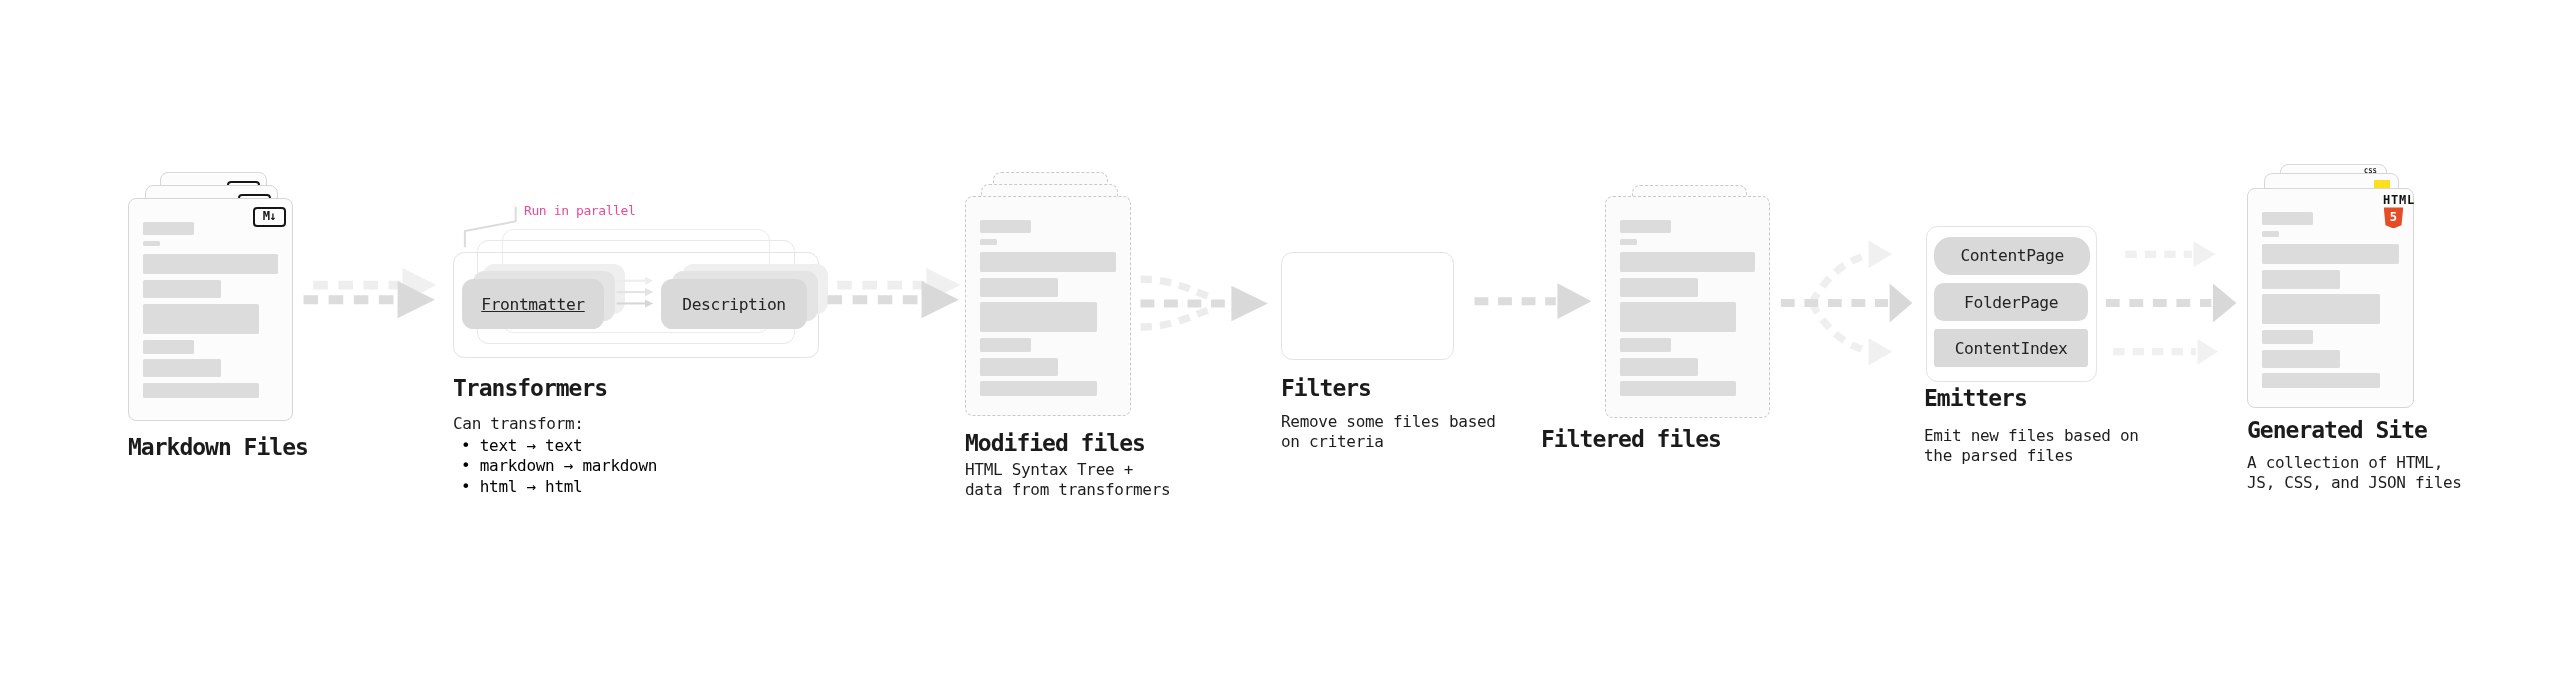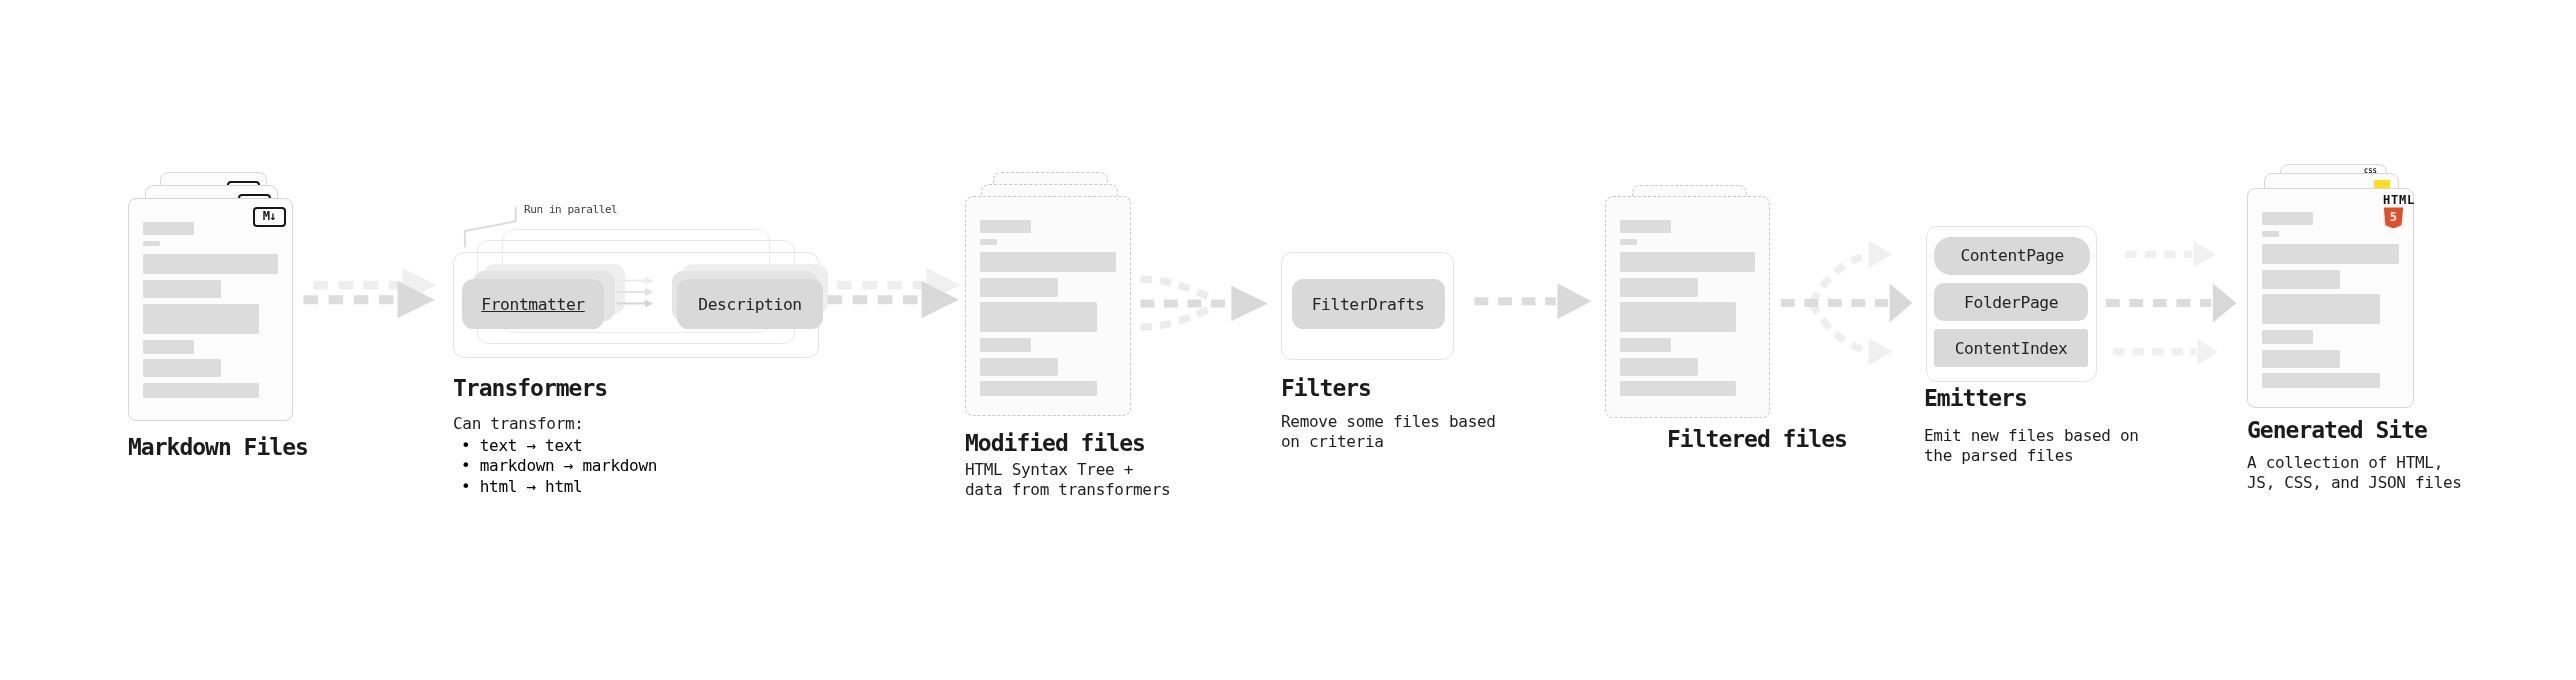--- a/index.html
+++ b/index.html
@@ -79,21 +79,21 @@
   .title {
     position: absolute; font-size: 23px; font-weight: 600;
     color: #1b1b1b; letter-spacing: -1px; white-space: nowrap;
   }
   .desc {
     position: absolute; font-size: 16px; color: #1e1e1e;
     letter-spacing: -0.3px; line-height: 19.5px; white-space: nowrap;
   }
   .bullets { position: absolute; font-size: 16px; color: #000000; letter-spacing: -0.3px; }
   .bullets > div { line-height: 20.3px; padding-left: 8.1px; white-space: nowrap; }
-  .annotation { position: absolute; font-size: 11px; color: #404040; letter-spacing: -0.4px; white-space: nowrap; }
+  .annotation { position: absolute; font-size: 13px; color: #ec4899; letter-spacing: -0.4px; white-space: nowrap; }
 
   svg { position: absolute; overflow: visible; display: block; }
 </style>
 </head>
 <body>
 
 <div class="canvas">
 
   <div class="abs" style="left:128px; top:172px; width:179px; height:252px;">
     <div class="stack-card" style="left:32px; top:0; width:107px; height:221px;">
@@ -134,21 +134,21 @@
     <div class="panel" style="left:49px; top:0; width:268px; height:104px; border-color:#ebebeb;"></div>
     <div class="panel" style="left:24.4px; top:11.4px; width:318px; height:104px; border-color:#e7e7e7;"></div>
     <div class="panel" style="left:0; top:23px; width:366px; height:106px;"></div>
 
     <div class="node ghost2" style="left:30px; top:35px; width:142px; height:50px;"></div>
     <div class="node ghost1" style="left:19.5px; top:42px; width:142px; height:50px;"></div>
     <div class="node" style="left:9px; top:50px; width:142px; height:50px;text-decoration:underline;">Frontmatter</div>
 
     <div class="node ghost2" style="left:229px; top:35px; width:146px; height:50px;"></div>
     <div class="node ghost1" style="left:219px; top:42px; width:146px; height:50px;"></div>
-    <div class="node" style="left:224px; top:50px; width:146px; height:50px;">Description</div>
+    <div class="node" style="left:208px; top:50px; width:146px; height:50px;">Description</div>
 
     <svg style="left:161px; top:46px;" width="49" height="39" viewBox="0 0 60 48">
       <line x1="3" y1="7" x2="38" y2="7" stroke="#ededed" stroke-width="2.5"></line>
       <polygon points="38,2 38,12 48,7" fill="#ededed"></polygon>
       <line x1="3" y1="21" x2="38" y2="21" stroke="#e3e3e3" stroke-width="2.5"></line>
       <polygon points="38,16 38,26 48,21" fill="#e3e3e3"></polygon>
       <line x1="3" y1="35" x2="38" y2="35" stroke="#d6d6d6" stroke-width="2.5"></line>
       <polygon points="38,30 38,40 48,35" fill="#d6d6d6"></polygon>
     </svg>
   </div>
@@ -191,21 +191,20 @@
 
   <svg style="left:1134px; top:267px;" width="142" height="73" viewBox="0 0 175 90">
     <path d="M 8 15 C 50 15, 72 30, 100 39" fill="none" stroke="#ececec" stroke-width="9" stroke-dasharray="14 10"></path>
     <path d="M 8 74 C 50 74, 72 59, 100 50" fill="none" stroke="#ececec" stroke-width="9" stroke-dasharray="14 10"></path>
     <line x1="8" y1="45" x2="118" y2="45" stroke="#dcdcdc" stroke-width="10" stroke-dasharray="17 12"></line>
     <polygon points="120,23 120,67 165,45" fill="#d9d9d9"></polygon>
   </svg>
 
   <div class="abs" style="left:1281px; top:252px; width:173px; height:108px;">
     <div class="panel filled" style="left:0; top:0; width:173px; height:108px;"></div>
-    <div class="node" style="left:10.6px; top:27px; width:153px; height:50px;">FilterDrafts</div>
   </div>
   <div class="title" style="left:1281px; top:375px;">Filters</div>
   <div class="desc" style="left:1281px; top:412px;">
     <div>Remove some files based</div>
     <div>on criteria</div>
   </div>
 
   <svg style="left:1468px; top:276px;" width="126" height="52" viewBox="0 0 155 64">
     <line x1="8" y1="31" x2="108" y2="31" stroke="#dcdcdc" stroke-width="10" stroke-dasharray="17 12"></line>
     <polygon points="110,9 110,53 152,31" fill="#d9d9d9"></polygon>
@@ -219,21 +218,21 @@
         <div class="bar"></div>
         <div class="bar"></div>
         <div class="bar"></div>
         <div class="bar"></div>
         <div class="bar"></div>
         <div class="bar"></div>
         <div class="bar"></div>
       </div>
     </div>
   </div>
-  <div class="title" style="left:1667px; top:426px;">Filtered files</div>
+  <div class="title" style="left:1541px; top:426px;">Filtered files</div>
 
   <svg style="left:1776px; top:238px;" width="142" height="130" viewBox="0 0 175 160">
     <path d="M 44 80 C 62 48, 82 30, 112 21" fill="none" stroke="#efefef" stroke-width="9" stroke-dasharray="14 10"></path>
     <polygon points="114,3 114,37 143,20" fill="#f0f0f0"></polygon>
     <path d="M 44 80 C 62 112, 82 130, 112 139" fill="none" stroke="#efefef" stroke-width="9" stroke-dasharray="14 10"></path>
     <polygon points="114,123 114,157 143,140" fill="#f0f0f0"></polygon>
     <line x1="6" y1="80" x2="138" y2="80" stroke="#dcdcdc" stroke-width="10" stroke-dasharray="17 12"></line>
     <polygon points="140,56 140,104 168,80" fill="#d8d8d8"></polygon>
   </svg>
 

